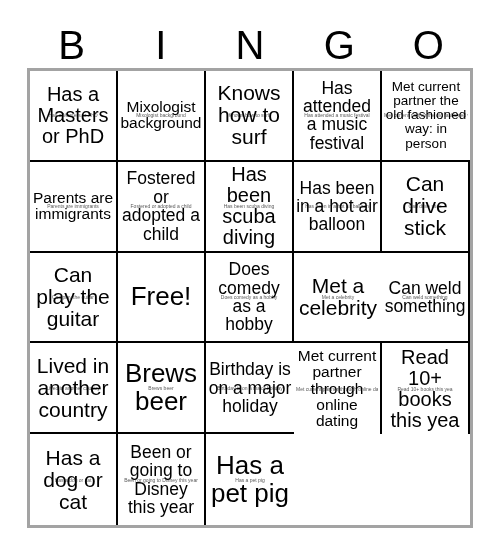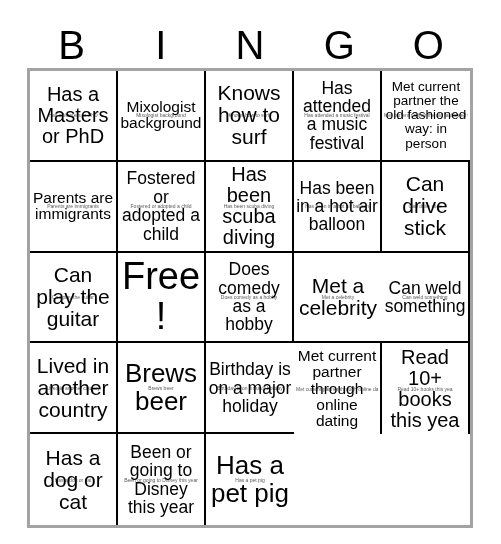--- a/index.html
+++ b/index.html
@@ -85,21 +85,21 @@
     color: #000000;
     word-wrap: break-word;
     font-weight: 400;
   }
   .fs-22 { font-size: 21px; }
   .fs-20 { font-size: 20px; }
   .fs-18 { font-size: 17.5px; }
   .fs-16 { font-size: 15.5px; }
   .fs-14 { font-size: 13.5px; }
   .fs-26 { font-size: 26px; }
-  .fs-30 { font-size: 38px; text-align: center; }
+  .fs-30 { font-size: 26px; text-align: center; }
 
   
   .cell-ghost {
     position: absolute;
     z-index: 1;
     left: 2px;
     right: 2px;
     top: 50%;
     transform: translateY(-50%);
     text-align: center;

